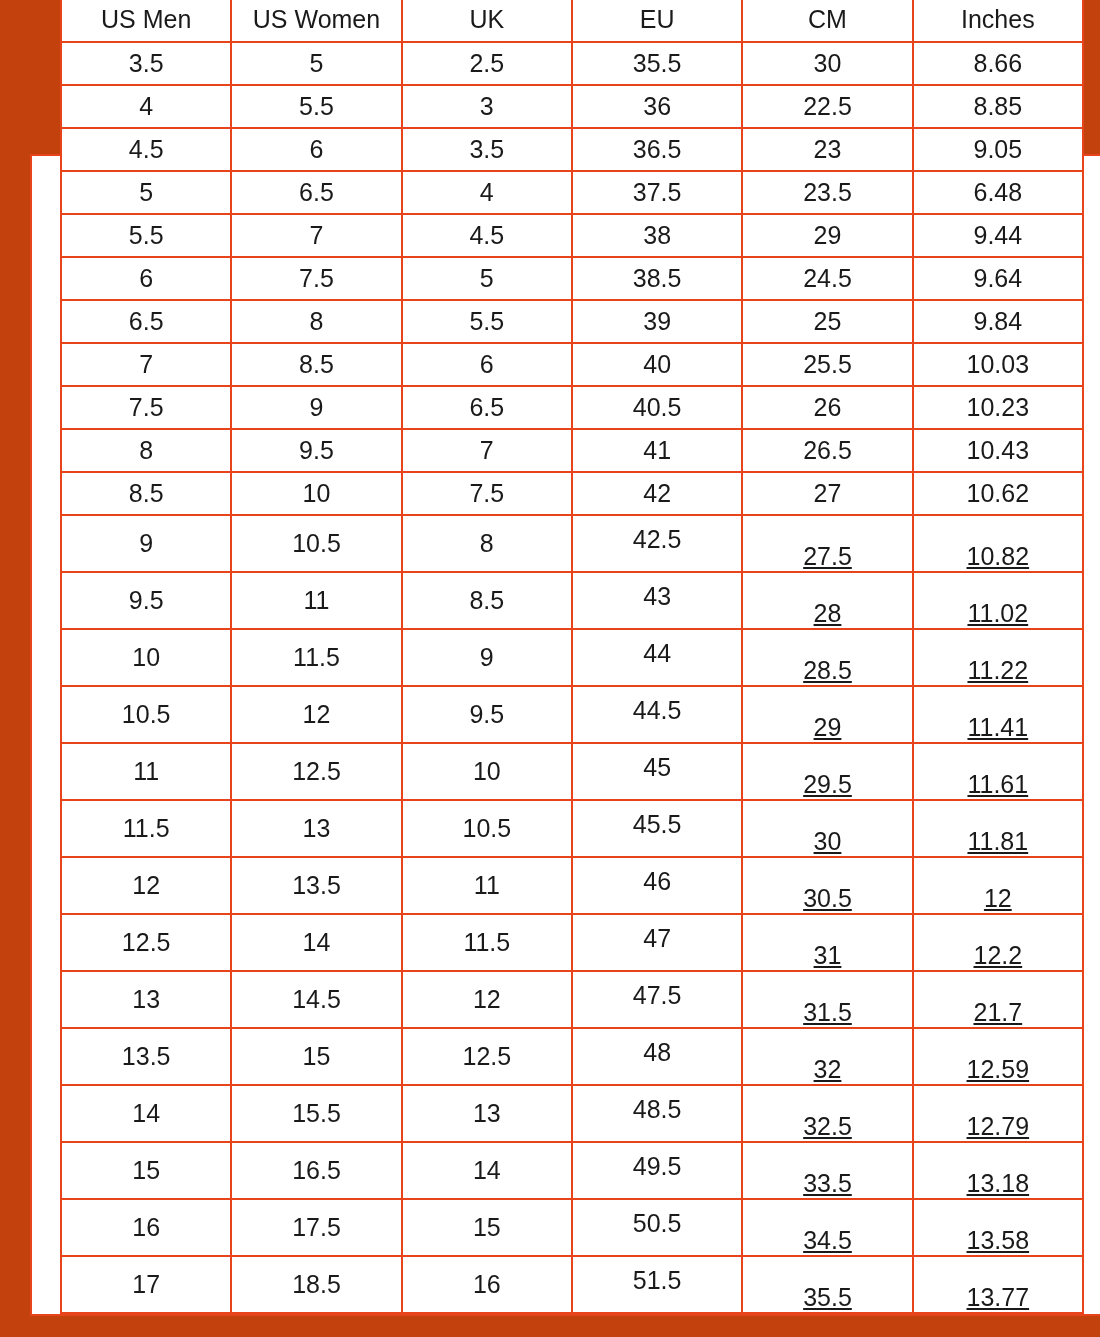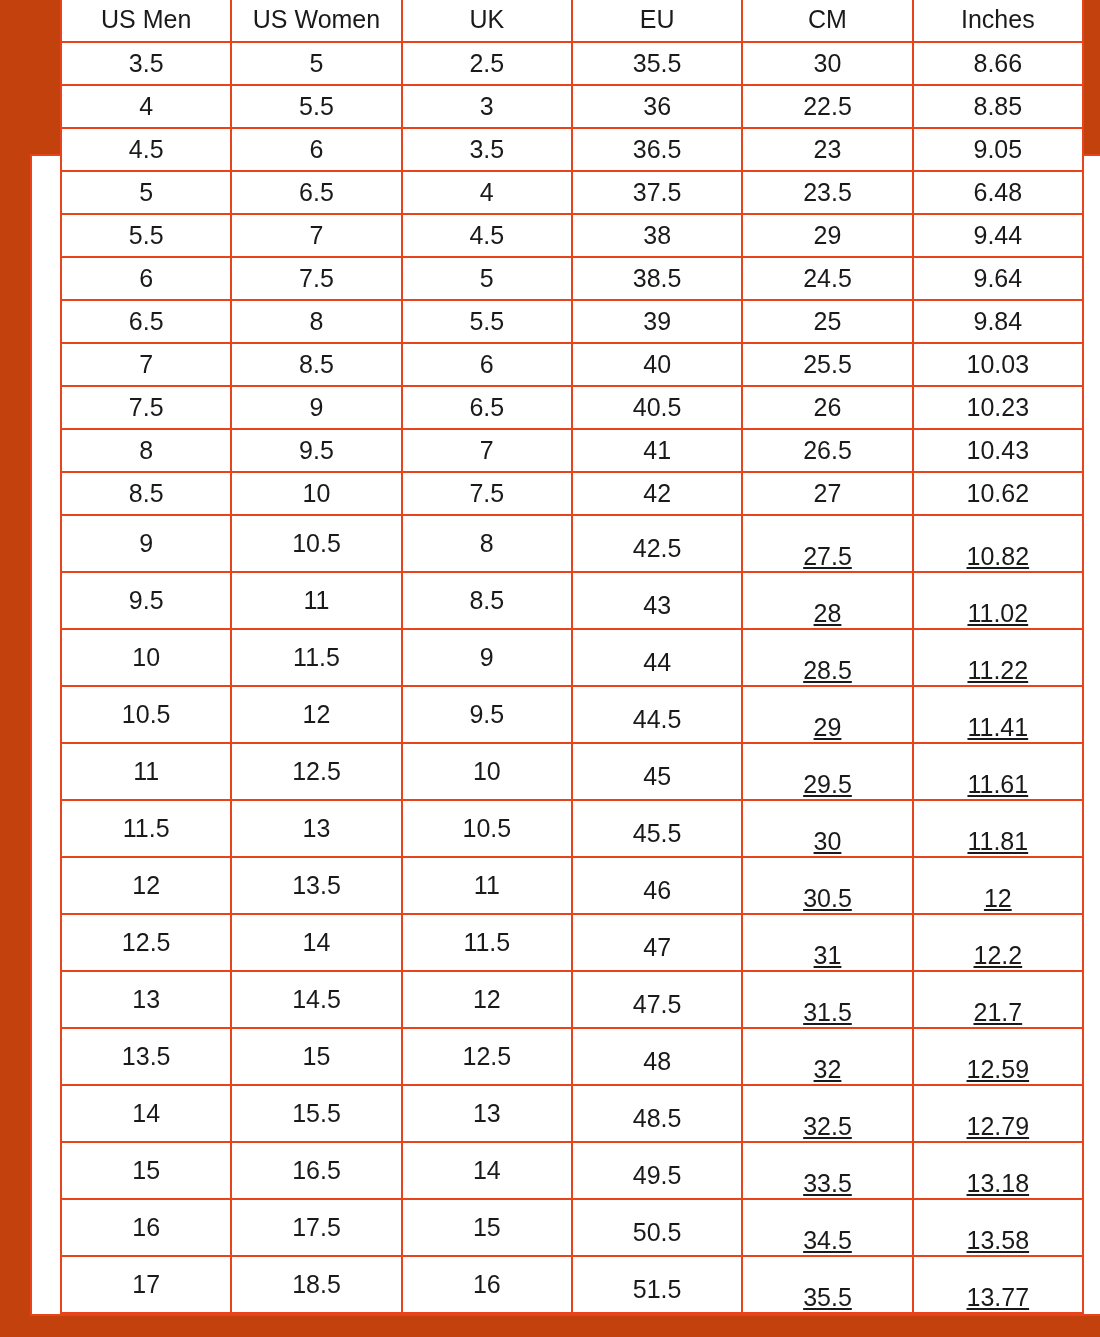--- a/index.html
+++ b/index.html
@@ -28,21 +28,21 @@
     width:997px; height:100%; flex:1 1 auto;
   }
   .size-table th, .size-table td {
     border:2px solid var(--line, #E8441C);
     text-align:center; vertical-align:middle;
     font-size:25px; font-weight:400; color:#1a1a1a;
     padding:0; background:#fff; overflow:hidden;
   }
   .size-table thead tr { height:45px; }
   .size-table tbody tr { height:43px; }
-  .size-table td.hi { vertical-align:top; padding-top:18px; }
+  .size-table td.hi { vertical-align:top; padding-top:9px; }
   .size-table td.lo { vertical-align:top; padding-top:26px;text-decoration:underline; }
 </style>
 </head>
 <body>
 
 <div class="page">
 
   <div class="swoosh-wrap">
     <svg viewBox="0 0 278 92" aria-hidden="true">
       <path class="swoosh-path" d="M 277,4

